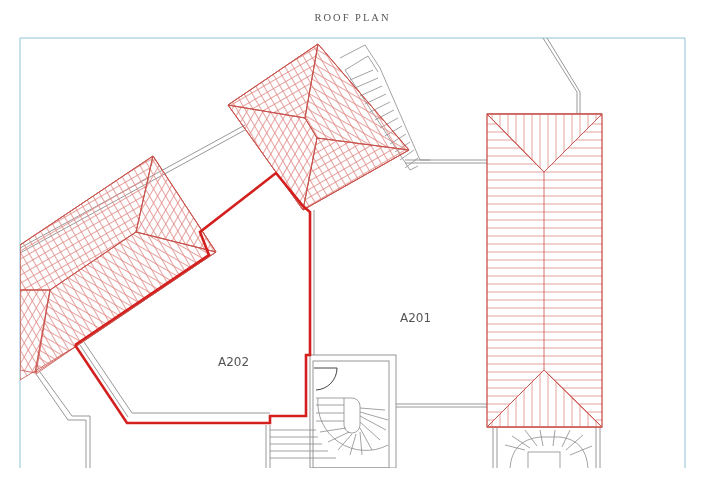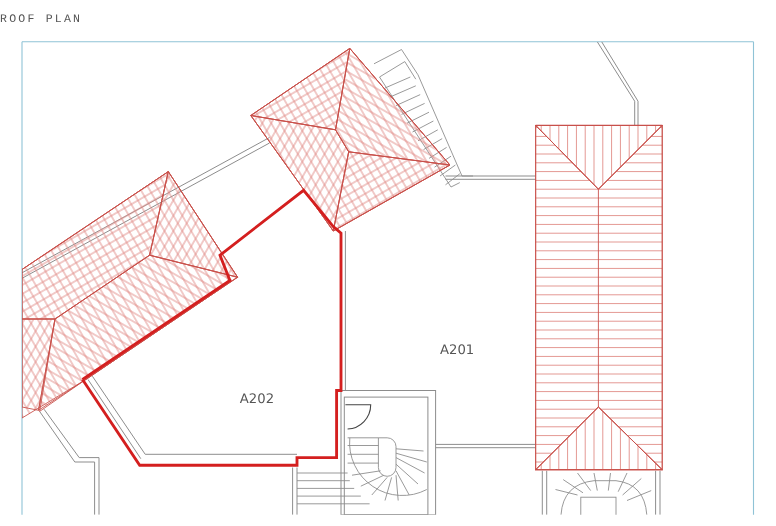--- a/index.html
+++ b/index.html
@@ -1,19 +1,19 @@
 <!DOCTYPE html>
 <html><head>
   <meta charset="utf-8">
   <style>
     html, body { margin: 0; padding: 0; background: #ffffff; }
     body { width: 705px; height: 478px; position: relative; overflow: hidden; font-family: "DejaVu Sans", sans-serif; }
     .title {
-      position: absolute; left: 0; top: 12px; width: 705px; 
-      font-family: Liberation Mono, monospace; font-size: 10.5px; letter-spacing: 2px; color: #555555;
+      position: absolute; left: 0; top: 12px; width: 705px; text-align: center;
+      font-family: Liberation Serif, serif; font-size: 10.5px; letter-spacing: 2px; color: #555555;
     }
     svg.plan { position: absolute; left: 0; top: 0; }
     .room-label { font-family: "DejaVu Sans", sans-serif; font-size: 12px; fill: #555555; }
   </style>
 </head>
 <body>
 
 <div class="title">ROOF PLAN</div>
 
 <svg class="plan" width="705" height="478" viewBox="0 0 705 478">

